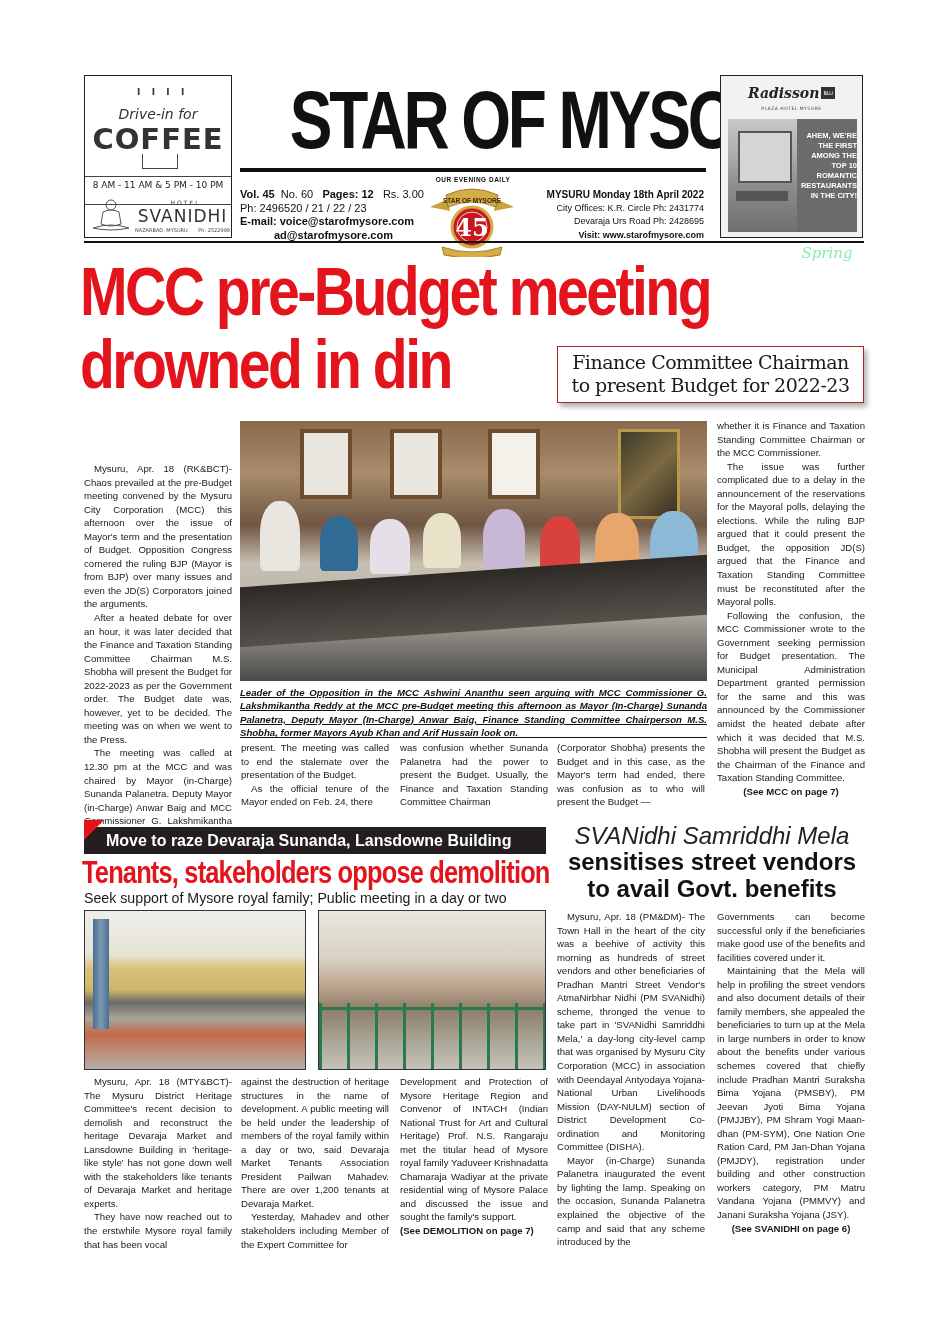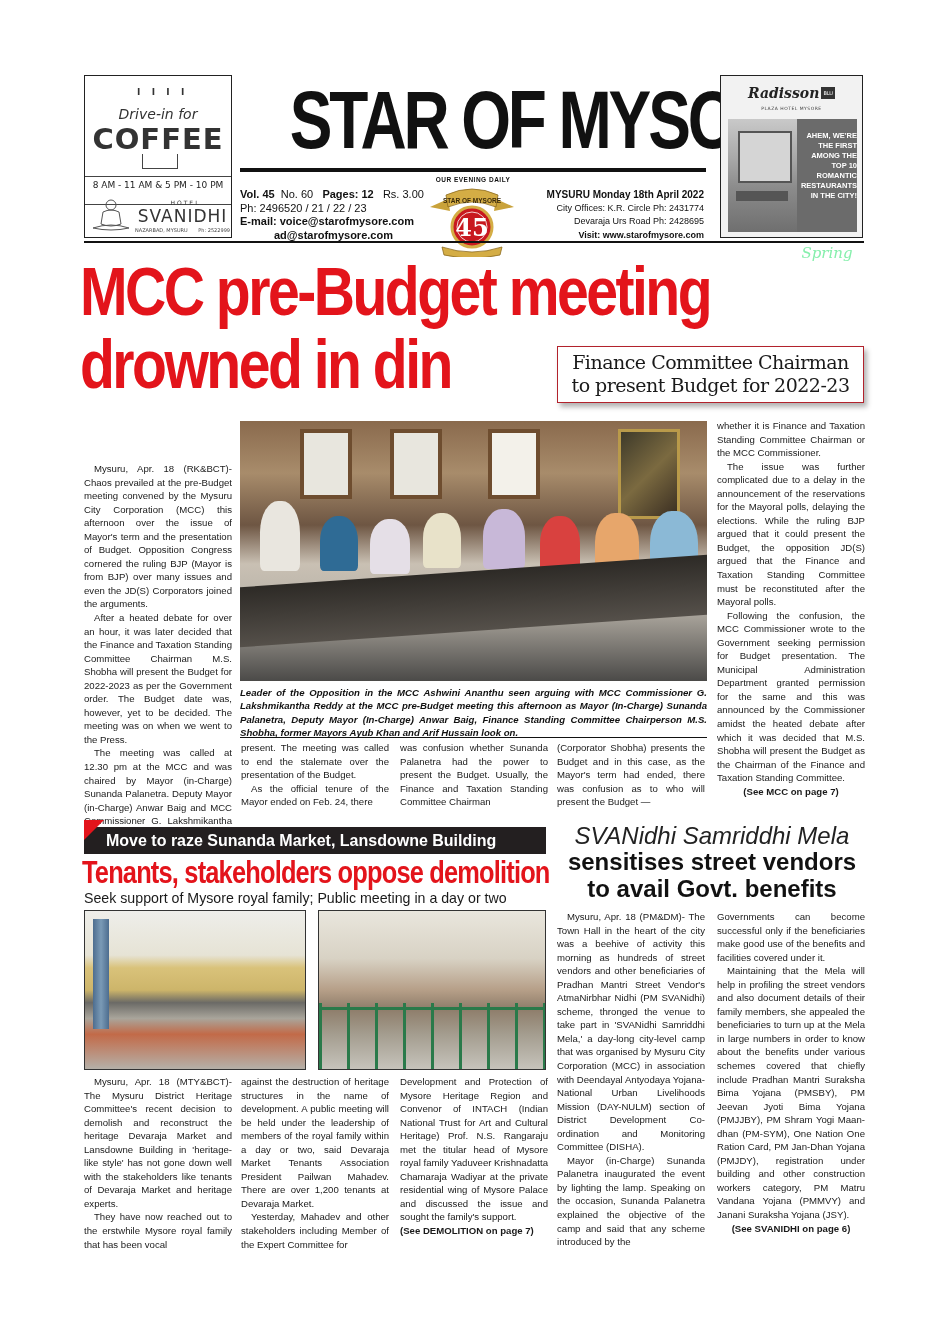--- a/index.html
+++ b/index.html
@@ -54,21 +54,21 @@
   .c3 { left: 400px; top: 741px; width: 148px; }
   .c4 { left: 557px; top: 741px; width: 148px; }
   .c5 { left: 717px; top: 419px; width: 148px; }
 
   .main-photo { left: 240px; top: 421px; width: 467px; height: 260px; background:
       linear-gradient(180deg, #8a6a4d 0%, #a88c6b 20%, #6e5643 40%, #c9c0b3 55%, #b9b3a9 70%, #4b4a48 100%); overflow: hidden; }
   .main-photo .window { position: absolute; top: 8px; width: 52px; height: 70px; background: #e8e6de; border: 4px solid #6e4d2f; }
   .main-photo .portrait { position: absolute; left: 378px; top: 8px; width: 62px; height: 90px; background: linear-gradient(135deg,#3e3a2a,#7b6a40 50%,#3a2e22); border: 3px solid #b99a4a; }
   .main-photo .table { position: absolute; left: 0; top: 150px; width: 467px; height: 60px; background: linear-gradient(180deg,#2d2a26,#55504a); transform: skewY(-4deg); }
   .main-photo .person { position: absolute; border-radius: 45% 45% 10% 10%; }
-  .caption { left: 240px; top: 686px; width: 467px; font: italic bold 9.6px "Liberation Sans", sans-serif; line-height: 13.3px; text-align: justify; color: #111; }
+  .caption { left: 240px; top: 686px; width: 467px; font: italic bold 9.6px "Liberation Sans", sans-serif; line-height: 13.3px; text-align: justify; color: #111; text-decoration: underline; }
   .caption-rule { left: 240px; top: 737px; width: 467px; height: 1px; background: #111; }
 
   
   .kicker { left: 84px; top: 827px; width: 462px; height: 27px; background: #231f20; color: #fff; font: bold 16px "Liberation Sans", sans-serif; line-height: 27px; padding-left: 22px; white-space: nowrap; }
   .kicker-tri { left: 84px; top: 820px; width: 0; height: 0; border-top: 20px solid #e3141b; border-right: 20px solid transparent; }
   .sub-head { left: 82px; top: 854px; color: #e3141b; font: bold 31px "Liberation Sans", sans-serif; line-height: 38px; letter-spacing: -1px; transform: scaleX(0.82); transform-origin: left top; white-space: nowrap; }
   .sub-deck { left: 84px; top: 890px; font: 14.2px "Liberation Sans", sans-serif; white-space: nowrap; color: #1a1a1a; }
 
   .photo-a { left: 84px; top: 910px; width: 222px; height: 160px; background: linear-gradient(180deg,#eeeeea 0%,#e6e3d5 28%,#d9c27a 36%,#cdb56a 50%,#6b6a66 58%,#a9a59b 68%,#c26a48 78%,#b5b0a8 100%); border: 1px solid #333; overflow: hidden; }
   .photo-a .tower { position: absolute; left: 8px; top: 8px; width: 16px; height: 110px; background: linear-gradient(90deg,#4d6d8f,#7a9ab6,#4d6d8f); }
@@ -191,21 +191,21 @@
 <div class="abs col c4">
   <p style="text-indent:0">(Corporator Shobha) presents the Budget and in this case, as the Mayor's term had ended, there was confusion as to who will present the Budget —</p>
 </div>
 <div class="abs col c5">
   <p style="text-indent:0">whether it is Finance and Taxation Standing Committee Chairman or the MCC Commissioner.</p>
   <p>The issue was further complicated due to a delay in the announcement of the reservations for the Mayoral polls, delaying the elections. While the ruling BJP argued that it could present the Budget, the opposition JD(S) argued that the Finance and Taxation Standing Committee must be reconstituted after the Mayoral polls.</p>
   <p>Following the confusion, the MCC Commissioner wrote to the Government seeking permission for Budget presentation. The Municipal Administration Department granted permission for the same and this was announced by the Commissioner amidst the heated debate after which it was decided that M.S. Shobha will present the Budget as the Chairman of the Finance and Taxation Standing Committee.</p>
   <p class="ref">(See MCC on page 7)</p>
 </div>
 
-<div class="abs kicker">Move to raze Sunanda Market, Lansdowne Building</div>
+<div class="abs kicker">Move to raze Devaraja Sunanda, Lansdowne Building</div>
 <div class="abs kicker-tri"></div>
 <div class="abs sub-head">Tenants, stakeholders oppose demolition</div>
 <div class="abs sub-deck">Seek support of Mysore royal family; Public meeting in a day or two</div>
 
 <div class="abs photo-a">
   <div class="tower"></div>
 </div>
 <div class="abs photo-b">
   <div class="rail"></div>
   <div class="fence"></div>

